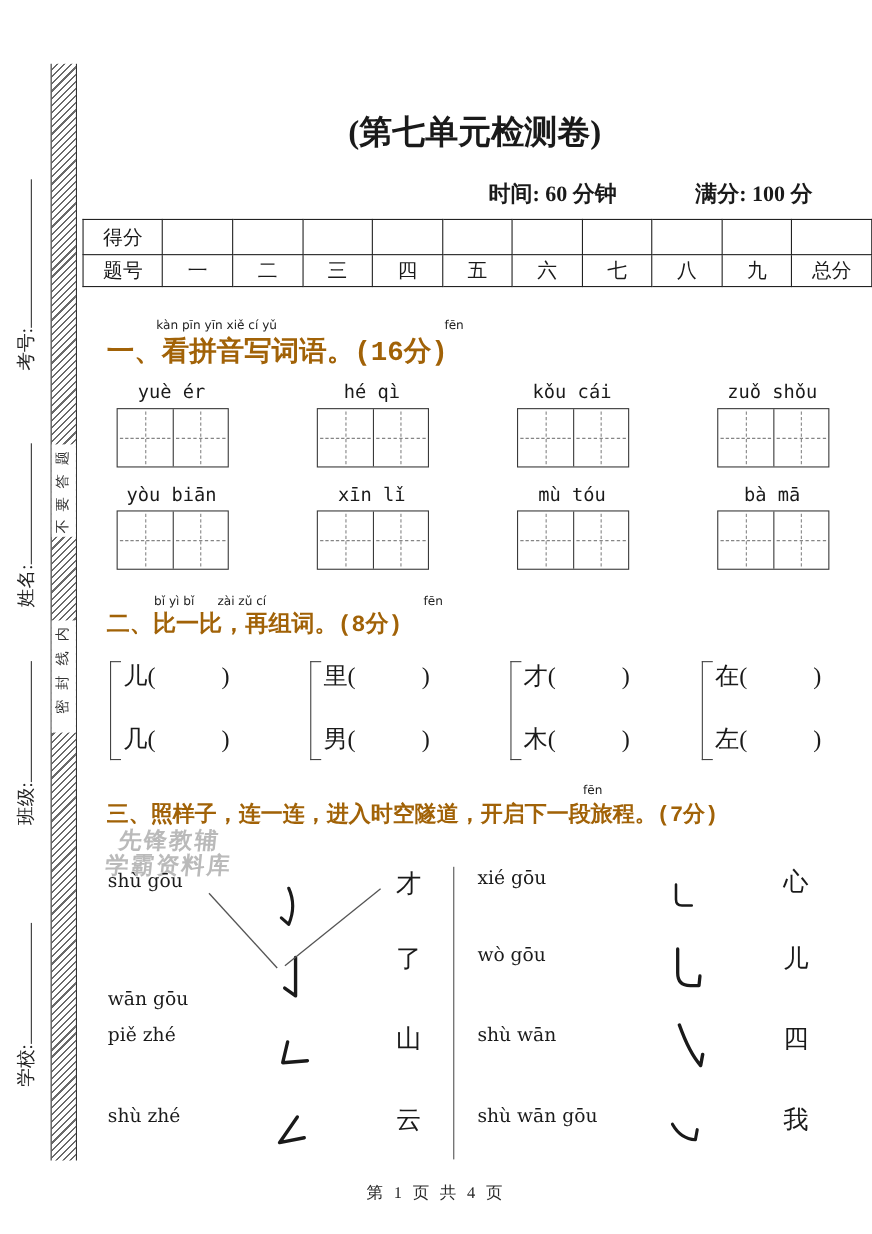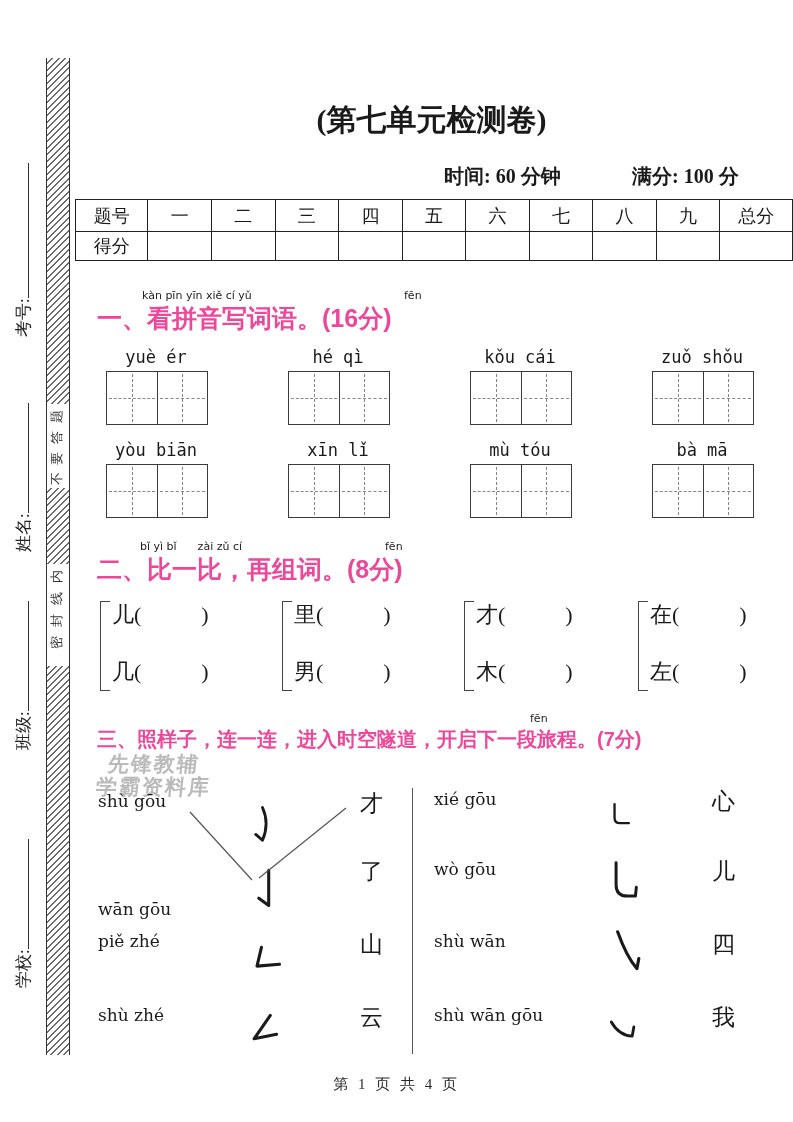--- a/index.html
+++ b/index.html
@@ -24,21 +24,21 @@
   .info{font-size:20px;font-weight:bold;}
 
   
   #score-table{left:75px;top:199px;border-collapse:collapse;table-layout:fixed;}
   #score-table td{border:1.6px solid #222;text-align:center;font-size:18px;padding:0;}
   #score-table tr:first-child td{height:31px;}
   #score-table tr:last-child td{height:28px;}
 
   
   .sec-pinyin{font-family:"DejaVu Sans","Liberation Sans",sans-serif;font-size:11px;color:#222;white-space:nowrap;}
-  .sec-title{font-family:Liberation Sans, sans-serif;font-weight:bold;color:#ec4899;white-space:nowrap;text-align:center;}
+  .sec-title{font-family:Liberation Mono, monospace;font-weight:bold;color:#a16207;white-space:nowrap;text-align:center;}
 
   
   .word-pinyin{width:102px;text-align:center;font-size:17px;
     font-family:"DejaVu Sans Mono","Liberation Mono",monospace;white-space:nowrap;}
   .boxpair{width:100px;height:52px;border:1.8px solid #3a3a3a;display:flex;}
   .boxcell{position:relative;flex:1;}
   .boxcell + .boxcell{border-left:1.6px solid #3a3a3a;}
   .boxcell::before{content:"";position:absolute;left:50%;top:2px;bottom:2px;border-left:1px dashed #858585;}
   .boxcell::after{content:"";position:absolute;top:50%;left:2px;right:2px;border-top:1px dashed #858585;}
 
@@ -91,45 +91,45 @@
     <span>学校:</span><span class="blank" style="width:110px;"></span>
   </div>
 
   <div class="abs" id="subtitle">(第七单元检测卷)</div>
   <div class="abs info" style="left:444px;top:163px;text-align:center;">时间: 60 分钟</div>
   <div class="abs info" style="left:632px;top:163px;text-align:center;">满分: 100 分</div>
 
   <table class="abs" id="score-table">
     <tbody>
         <tr>
+      <td>得分</td>
+      <td></td>
+          <td></td>
+      <td></td>
+          <td></td>
+      <td></td>
+          <td></td>
+      <td></td>
+          <td></td>
+      <td></td>
+          <td></td>
+    </tr>
+    <tr>
       <td style="width:72px;">题号</td>
       <td style="width:63px;">一</td>
       <td style="width:63px;">二</td>
       <td style="width:63px;">三</td>
       <td style="width:63px;">四</td>
       <td style="width:63px;">五</td>
       <td style="width:63px;">六</td>
       <td style="width:63px;">七</td>
       <td style="width:63px;">八</td>
       <td style="width:63px;">九</td>
       <td style="width:72px;">总分</td>
     </tr>
-    <tr>
-      <td>得分</td>
-      <td></td>
-          <td></td>
-      <td></td>
-          <td></td>
-      <td></td>
-          <td></td>
-      <td></td>
-          <td></td>
-      <td></td>
-          <td></td>
-    </tr>
   </tbody>
     </table>
 
   <div class="abs sec-pinyin" style="left:142px;top:289px;">kàn pīn yīn xiě cí yǔ</div>
   <div class="abs sec-pinyin" style="left:404px;top:289px;">fēn</div>
   <div class="abs sec-title" style="left:97px;top:302px;font-size:25px;">一、看拼音写词语。(16分)</div>
 
   <div class="abs word-pinyin" style="left:105px;top:347px;">yuè ér</div>
   <div class="abs word-pinyin" style="left:287px;top:347px;">hé qì</div>
   <div class="abs word-pinyin" style="left:469px;top:347px;">kǒu cái</div>
@@ -167,21 +167,21 @@
       <div class="boxcell"></div>
       <div class="boxcell"></div>
     </div>
   <div class="abs boxpair" style="left:652px;top:464px;">
       <div class="boxcell"></div>
       <div class="boxcell"></div>
     </div>
 
   <div class="abs sec-pinyin" style="left:140px;top:540px;white-space:pre;">bǐ yì bǐ      zài zǔ cí</div>
   <div class="abs sec-pinyin" style="left:385px;top:540px;">fēn</div>
-  <div class="abs sec-title" style="left:97px;top:553px;font-size:25px;">二、比一比，再组词。(8分)</div>
+  <div class="abs sec-title" style="left:97px;top:553px;font-size:21px;">二、比一比，再组词。(8分)</div>
 
   <div class="abs bracket" style="left:100px;top:601px;"></div>
   <div class="abs cmp-row" style="left:112px;top:600px;"><span>儿</span><span>(</span><span class="paren-gap"></span><span>)</span></div>
   <div class="abs cmp-row" style="left:112px;top:657px;"><span>几</span><span>(</span><span class="paren-gap"></span><span>)</span></div>
 
   <div class="abs bracket" style="left:282px;top:601px;"></div>
   <div class="abs cmp-row" style="left:294px;top:600px;"><span>里</span><span>(</span><span class="paren-gap"></span><span>)</span></div>
   <div class="abs cmp-row" style="left:294px;top:657px;"><span>男</span><span>(</span><span class="paren-gap"></span><span>)</span></div>
 
   <div class="abs bracket" style="left:464px;top:601px;"></div>

